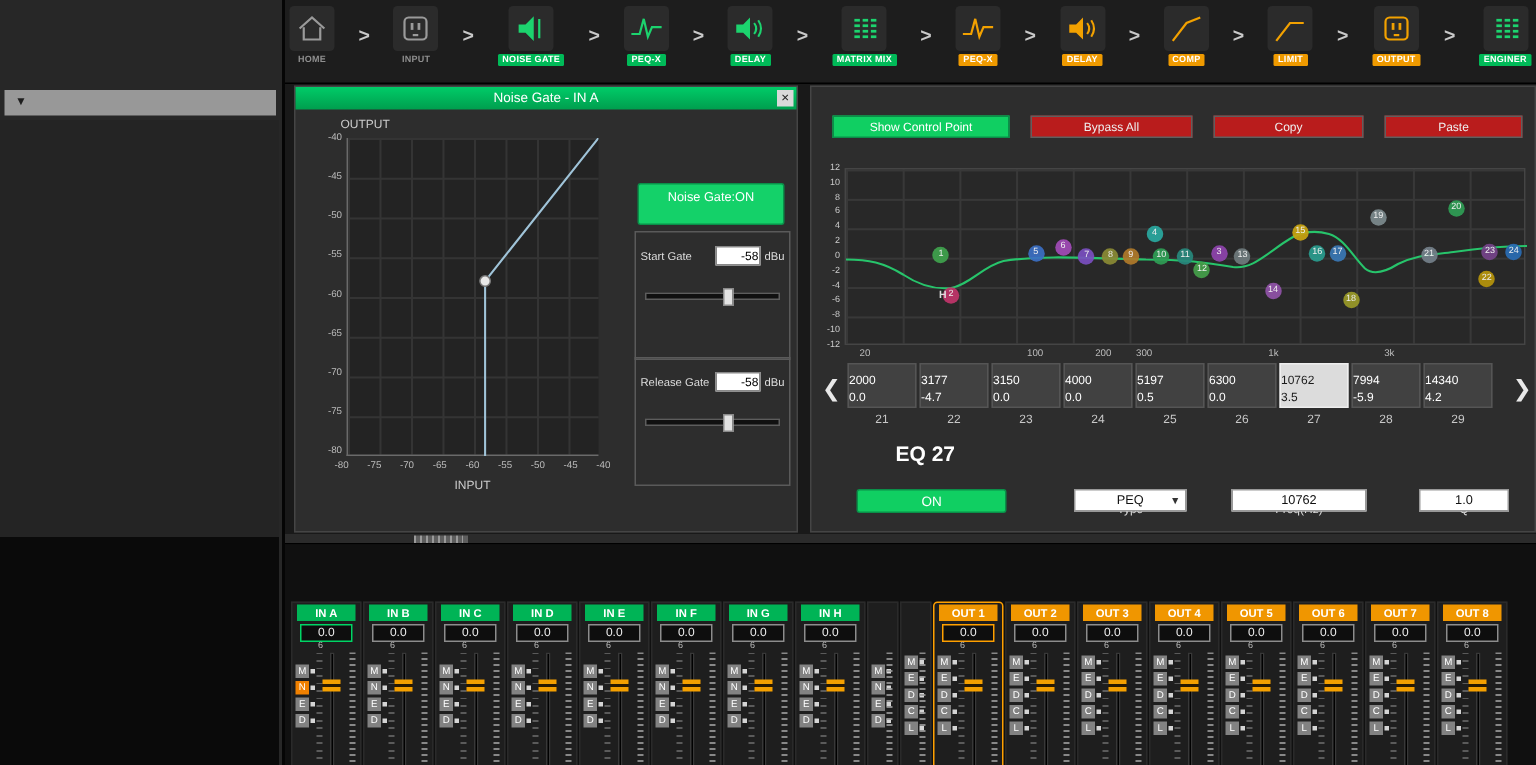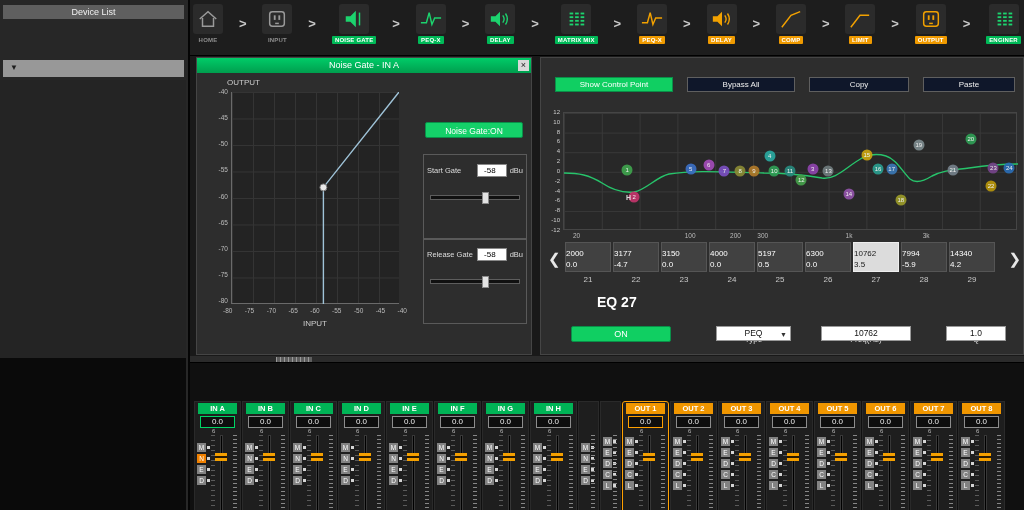--- a/index.html
+++ b/index.html
@@ -39,34 +39,34 @@
   .ng-ylabel{position:absolute;left:26px;top:2px;font-size:8px;color:#ccc;}
   #ng-plot{position:absolute;left:30px;top:16px;width:168px;height:212px;background:#232323;border-left:1px solid #6a6a6a;border-bottom:1px solid #6a6a6a;
     background-image:linear-gradient(to right,#343434 1px,transparent 1px),linear-gradient(to bottom,#343434 1px,transparent 1px);background-size:21px 26.5px;}
   #ng-curve{position:absolute;left:30px;top:16px;}
   #ng-yticks{position:absolute;left:0;top:12px;width:27px;height:216px;display:flex;flex-direction:column;justify-content:space-between;align-items:flex-end;}
   #ng-yticks span{font-size:6.5px;color:#bbb;}
   #ng-xticks{position:absolute;left:22px;top:231px;width:184px;display:flex;justify-content:space-between;}
   #ng-xticks span{font-size:6.5px;color:#bbb;}
   .ng-xlabel{position:absolute;left:30px;top:243px;width:168px;text-align:center;font-size:8px;color:#ccc;}
   #ng-ctl{position:absolute;left:226px;top:20px;width:104px;}
-  .ng-on{position:absolute;left:2px;top:44px;width:98px;height:16px;background:#14d169;border:1px solid #0a8f49;border-radius:2px;color:#fff;font-size:8.5px;line-height:16px;text-align:center;}
+  .ng-on{position:absolute;left:2px;top:44px;width:98px;height:28px;background:#14d169;border:1px solid #0a8f49;border-radius:2px;color:#fff;font-size:8.5px;line-height:16px;text-align:center;}
   .ng-group{position:absolute;left:0;width:104px;height:86px;border:1px solid #5a5a5a;}
   #ng-g1{top:76px;} #ng-g2{top:160px;}
   .g-row{display:flex;align-items:center;gap:3px;margin:9px 3px 0 3px;}
   .g-label{flex:1;font-size:7.5px;color:#ddd;}
-  .g-input{width:30px;height:13px;background:#fff;border:1px solid #888;color:#000;font-size:8px;text-align:right;padding-right:10px;}
+  .g-input{width:30px;height:13px;background:#fff;border:1px solid #888;color:#000;font-size:8px;text-align:right;padding-right:0;}
   .g-unit{font-size:7.5px;color:#ddd;}
   .slider{position:relative;margin:18px 6px 0 6px;height:5px;background:#101010;border:1px solid #5d5d5d;}
   .sl-handle{position:absolute;left:58%;top:-4px;width:7px;height:12px;background:#e3e3e3;border:1px solid #8a8a8a;}
 
   
   #eq-panel{left:540px;top:57px;width:484px;height:298px;}
   .eq-btns{position:absolute;left:14px;right:6px;top:19px;display:flex;gap:14px;}
-  .eq-btn{height:15px;background:#0f172a;border:1px solid #5f5f5f;color:#eee;font-size:8px;line-height:13px;text-align:center;}
+  .eq-btn{height:15px;background:#b91c1c;border:1px solid #5f5f5f;color:#eee;font-size:8px;line-height:13px;text-align:center;}
   .eq-btn.green{background:#10cf62;border-color:#0a8f49;color:#fff;}
   #b-scp{width:118px;} #b-bypass{width:108px;} #b-copy{width:100px;} #b-paste{width:92px;}
   #eq-graph{position:absolute;left:4px;top:54px;width:476px;height:130px;}
   #eq-yticks{position:absolute;left:0;top:-3px;width:15px;height:124px;display:flex;flex-direction:column;justify-content:space-between;align-items:flex-end;}
   #eq-yticks span{font-size:6px;color:#ccc;}
   #eq-plot{position:absolute;left:18px;top:0;width:454px;height:118px;background:#282828;border:1px solid #454545;
     background-image:linear-gradient(to right,#383838 1px,transparent 1px),linear-gradient(to bottom,#383838 1px,transparent 1px);background-size:37.8px 19.6px;}
   #eq-curve{position:absolute;left:0;top:0;}
   #eq-points{position:absolute;left:0;top:0;right:0;bottom:0;}
   .eq-pt{position:absolute;width:11px;height:11px;border-radius:6px;color:#fff;font-size:6px;line-height:11px;text-align:center;transform:translate(-50%,-50%);opacity:.92;}
@@ -117,21 +117,20 @@
   .track{position:absolute;left:25px;top:6px;bottom:10px;width:3px;background:#000;border:1px solid #383838;}
   .knob{position:absolute;left:20px;top:24px;width:12px;height:8px;background:linear-gradient(to bottom,#f5a000 0 3px,#2a1a00 3px 5px,#f5a000 5px);}
   .meter{position:absolute;right:3px;top:6px;bottom:10px;width:4px;background:repeating-linear-gradient(to bottom,#9a9a9a 0 1px,transparent 1px 4px);opacity:.85;}
 </style>
 </head>
 <body>
 
 <div id="app">
 
   <aside id="sidebar">
-    <div class="dl-title">Device List</div>
     <div class="dl-bar">
       <span class="dl-tri">▼</span>
     </div>
     <div class="dl-rest"></div>
     <div class="dl-bottom"></div>
   </aside>
 
   <header id="toolbar">
       <div class="tb-item none">
        <div class="tb-icon">

